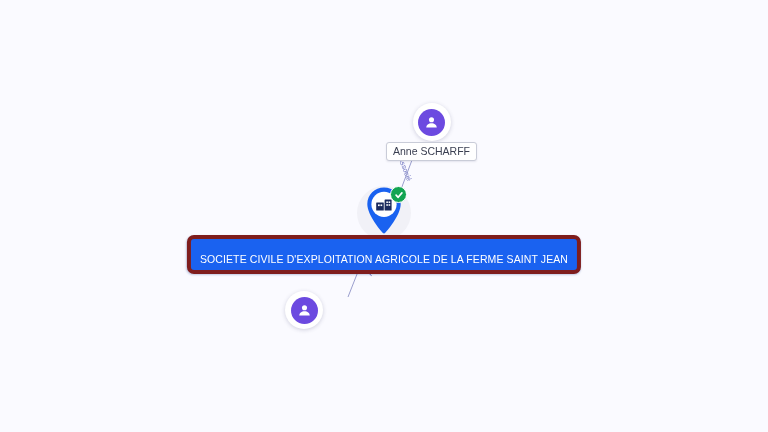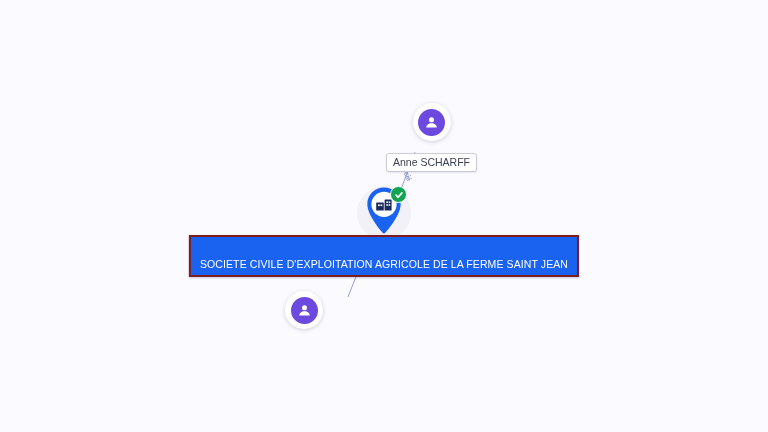--- a/index.html
+++ b/index.html
@@ -55,21 +55,21 @@
     height: 27px;
     border-radius: 50%;
     background: #6c4ae0;
     display: flex;
     align-items: center;
     justify-content: center;
   }
   .person-disc svg { display: block; }
 
   .chip {
-    margin-top: 12px;
+    margin-top: 1px;
     background: #ffffff;
     border: 1px solid #c9ccd8;
     border-radius: 3px;
     padding: 2px 6px 3px 6px;
     font-size: 10.5px;
     line-height: 12px;
     color: #3a3f51;
     white-space: nowrap;
     box-shadow: 0 1px 2px rgba(40, 40, 90, 0.10);
   }
@@ -112,27 +112,27 @@
     justify-content: center;
   }
   .pin-badge svg { display: block; }
 
   .company-label {
     position: absolute;
     left: 50%;
     transform: translateX(-50%);
     top: 49px;
     background: #1a62f0;
-    border: 2px solid #7f1d1d;
-    border-radius: 0;
+    border: 4px solid #7f1d1d;
+    border-radius: 7px;
     color: #ffffff;
     font-size: 10.5px;
     line-height: 13px;
     letter-spacing: 0.1px;
-    padding: 21px 9px 4px 9px;
+    padding: 14px 9px 4px 9px;
     white-space: nowrap;
     box-shadow: 0 1px 2px rgba(20, 50, 140, 0.25);
   }
 
   
   .edge-label {
     position: absolute;
     font-size: 7px;
     line-height: 8px;
     color: #6a6fbe;

